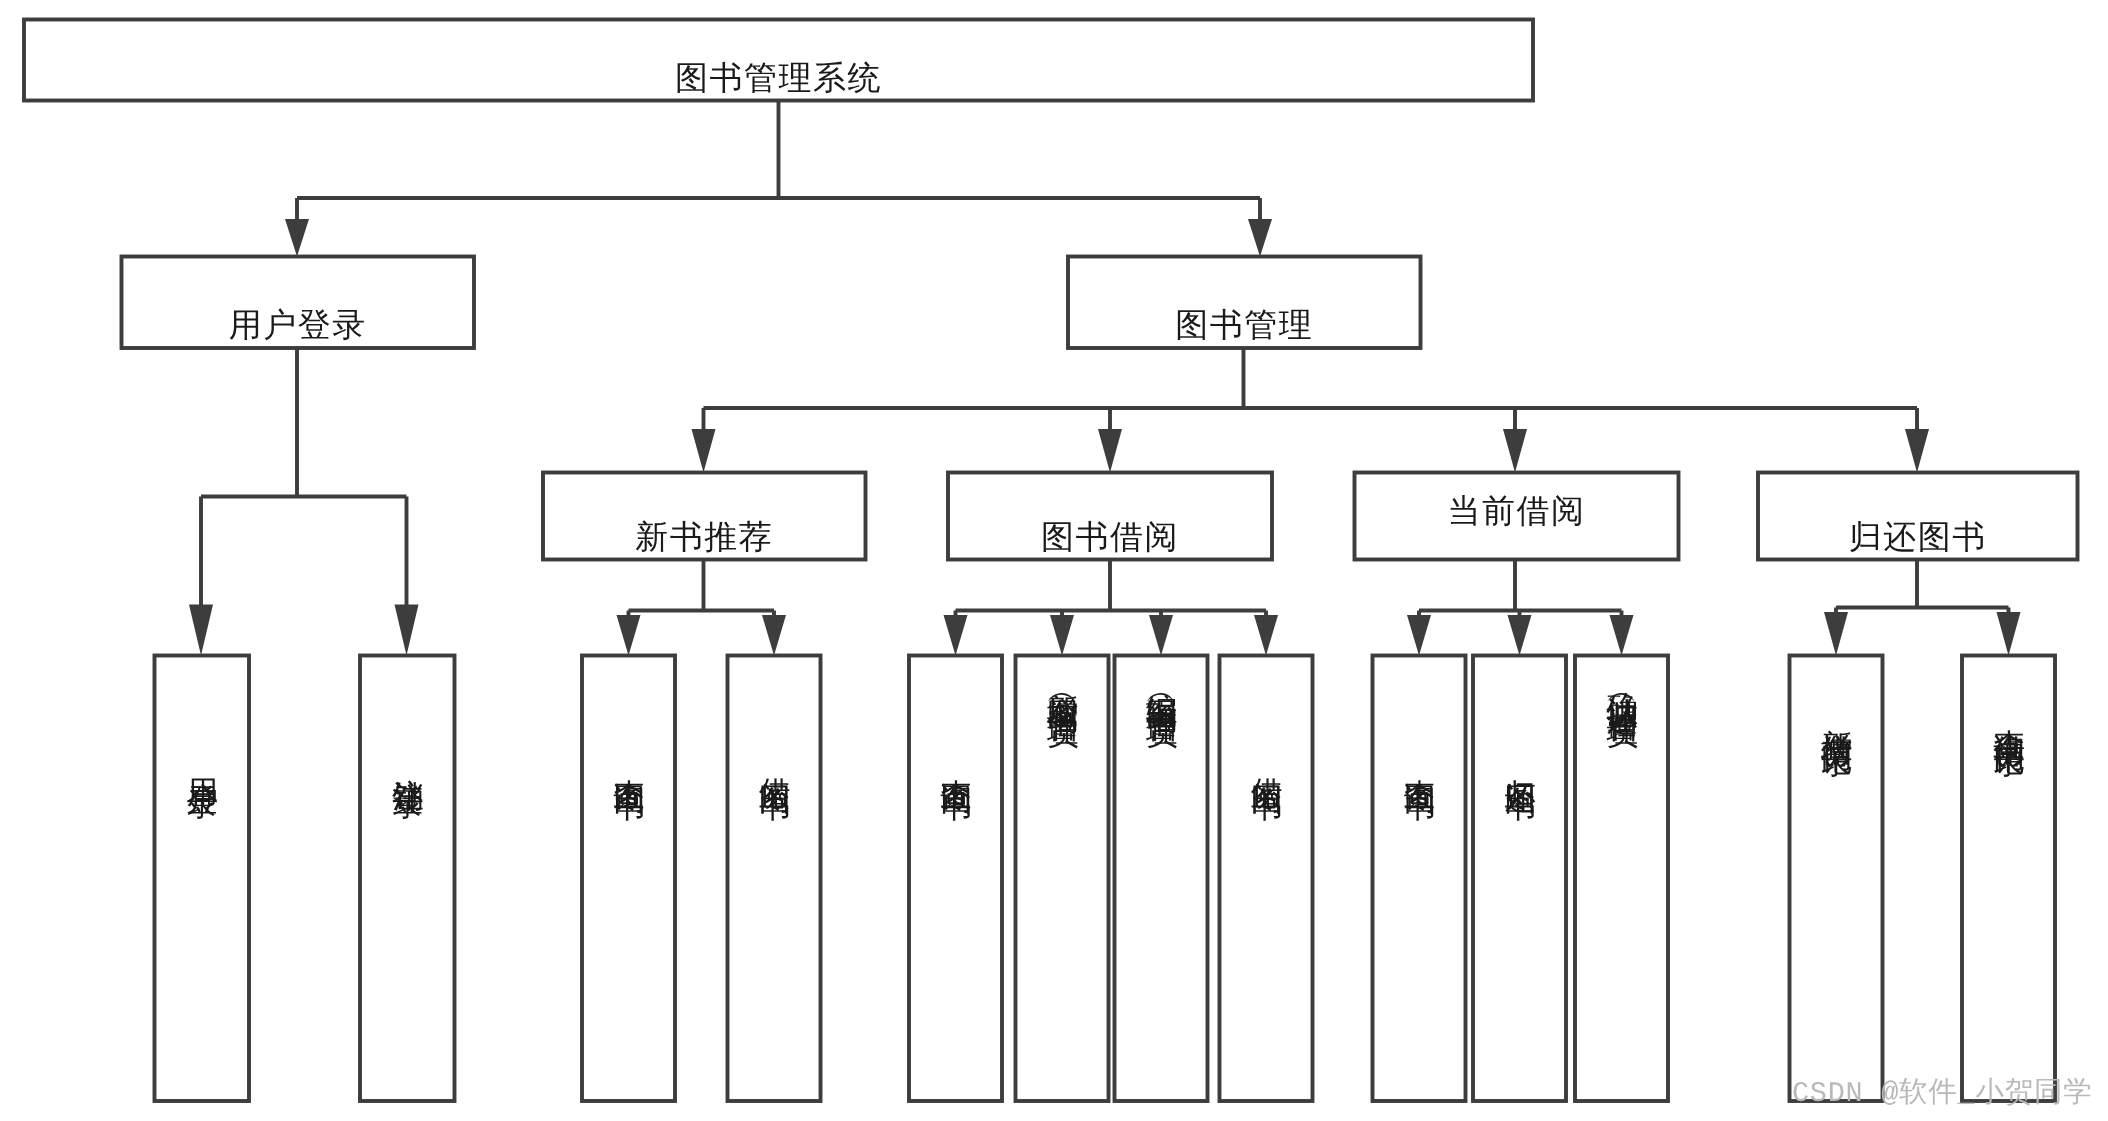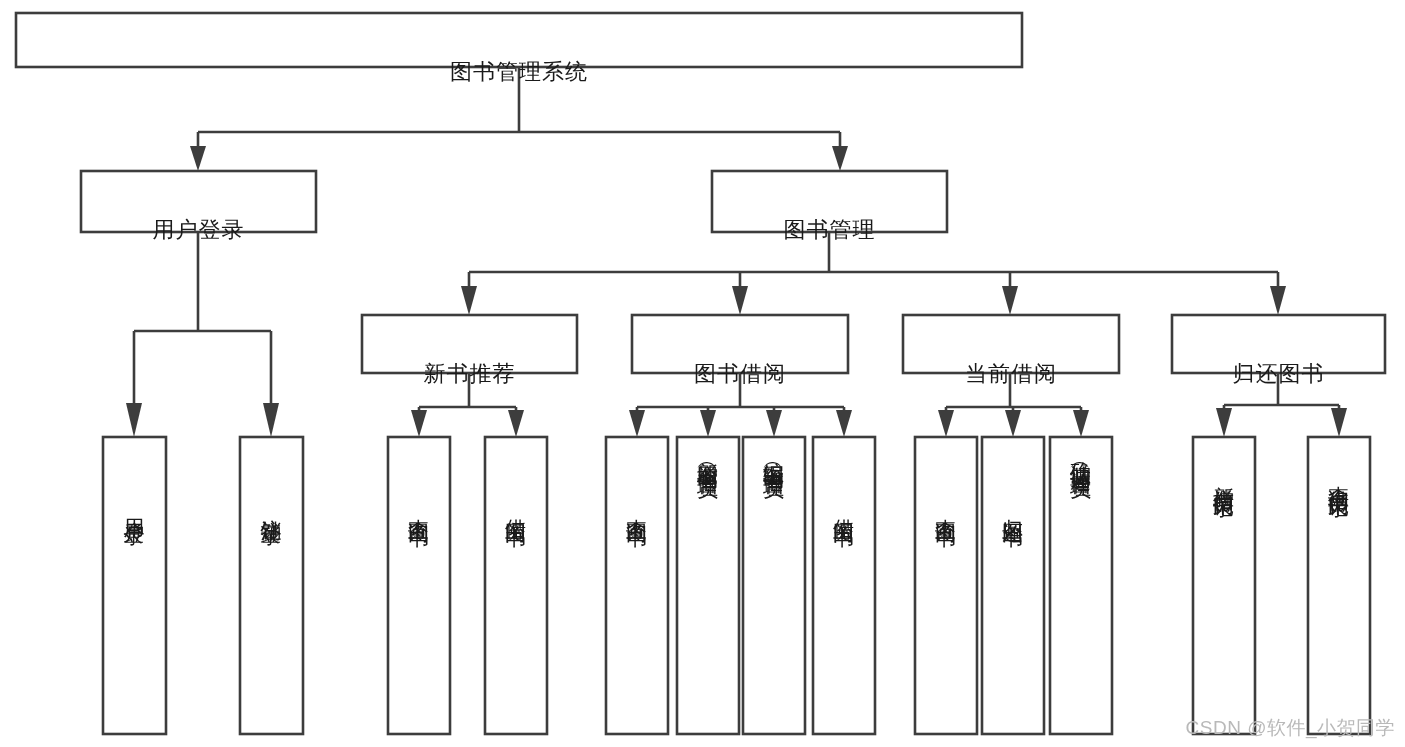--- a/index.html
+++ b/index.html
@@ -55,37 +55,36 @@
     font-family: "Liberation Sans", "DejaVu Sans", sans-serif;
     font-size: 21px;
     line-height: 1;
     color: #1a1a1a;
     letter-spacing: 2.5px;
     white-space: nowrap;
   }
   .hlabel-wrap {
     position: absolute;
     display: flex;
-    align-items: flex-start;
+    align-items: flex-end;
     justify-content: center;
     pointer-events: none;
-    margin-top: 44px;
   }
   .hlabel-text {
     font-family: "Liberation Sans", "DejaVu Sans", sans-serif;
     font-size: 22px;
     color: #1a1a1a;
     letter-spacing: 1px;
     white-space: nowrap;
   }
   #watermark {
     position: absolute;
     right: 10px;
     bottom: 6px;
-    font-family: Liberation Sans, sans-serif;
+    font-family: Liberation Mono, monospace;
     font-size: 19px;
     color: #b9b9b9;
     letter-spacing: 0.5px;
     white-space: nowrap;
     user-select: none;
   }
 </style>
 </head>
 <body>
 

